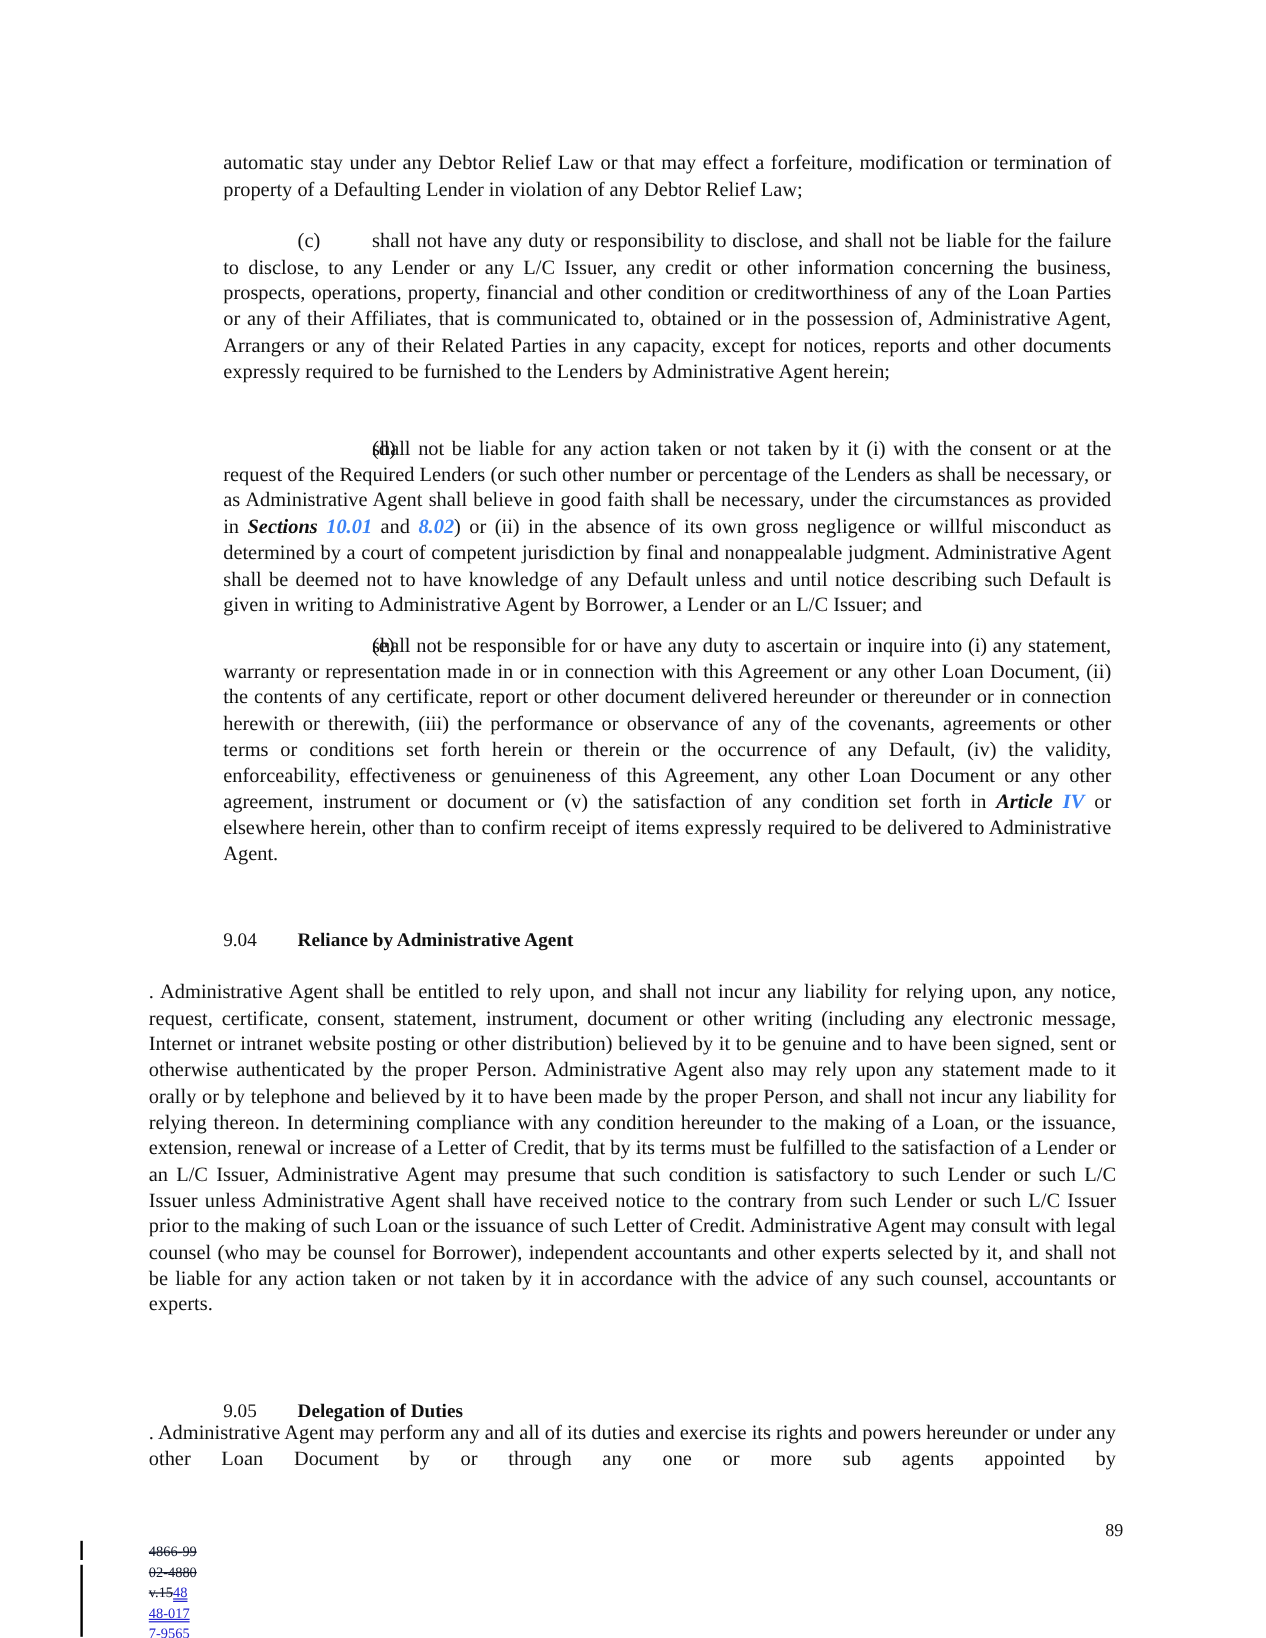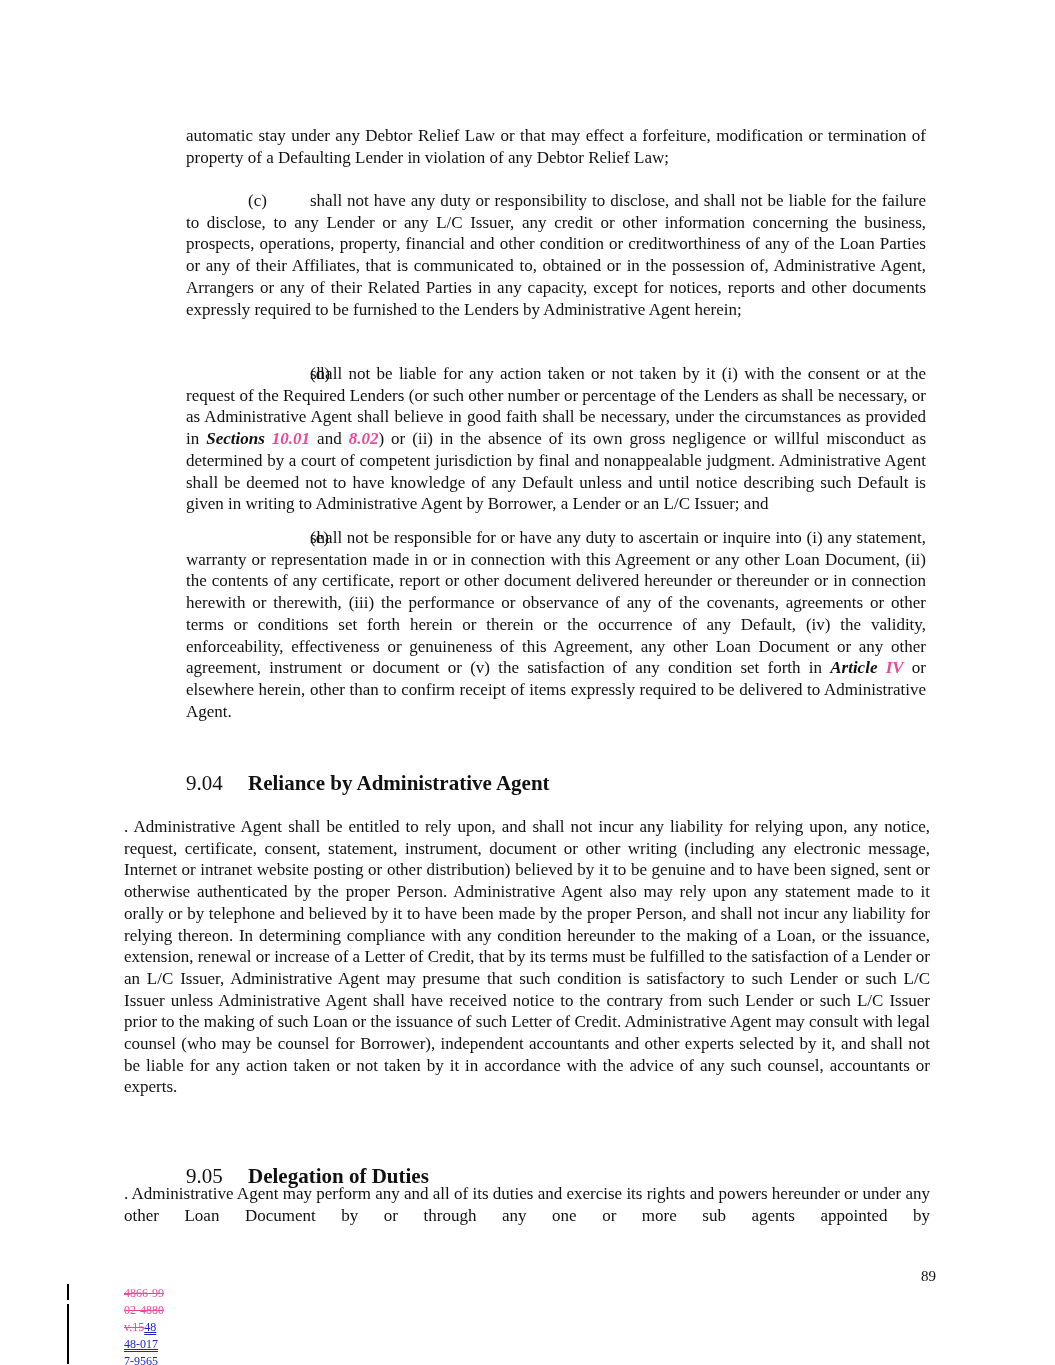--- a/index.html
+++ b/index.html
@@ -3,26 +3,26 @@
 <meta charset="utf-8">
 <style>
   html, body { margin:0; padding:0; background:#fff; }
   body { width:1055px; height:1365px; position:relative; overflow:hidden;
          font-family:"Liberation Serif", serif; color:#111; font-size:17px; line-height:21.7px; }
   .block { position:absolute; text-align:justify; }
   .indent { left:186px; width:740px; }
   .full { left:124px; width:806px; }
   .para-first { text-indent:62px; }
   .ref { font-weight:bold; font-style:italic; }
-  .ref-num { color:#ec4899; }
-  .heading { position:absolute; left:186px; font-size:21px; }
+  .ref-num { color:#3b82f6; }
+  .heading { position:absolute; left:186px; font-size:16px; }
   .heading .num { display:inline-block; width:62px; }
   .heading .title { font-weight:bold; }
   .footer-ids { position:absolute; left:124px; top:1285px; font-size:12px; line-height:17px; }
-  .del { color:#ec4899; text-decoration:line-through; }
+  .del { color:#0f172a; text-decoration:line-through; }
   .ins { color:#22c; text-decoration:underline double;margin-top:12px; }
   .bar { position:absolute; left:67px; width:2px; background:#000; }
   .page-num { position:absolute; left:921px; top:1266px; font-size:15px; }
 </style>
 </head>
 <body>
 
 <div class="block indent" style="top:125px;">automatic stay under any Debtor Relief Law or that may effect a forfeiture, modification or termination of property of a Defaulting Lender in violation of any Debtor Relief Law;</div>
 
 <div class="block indent para-first" style="top:190px;">

